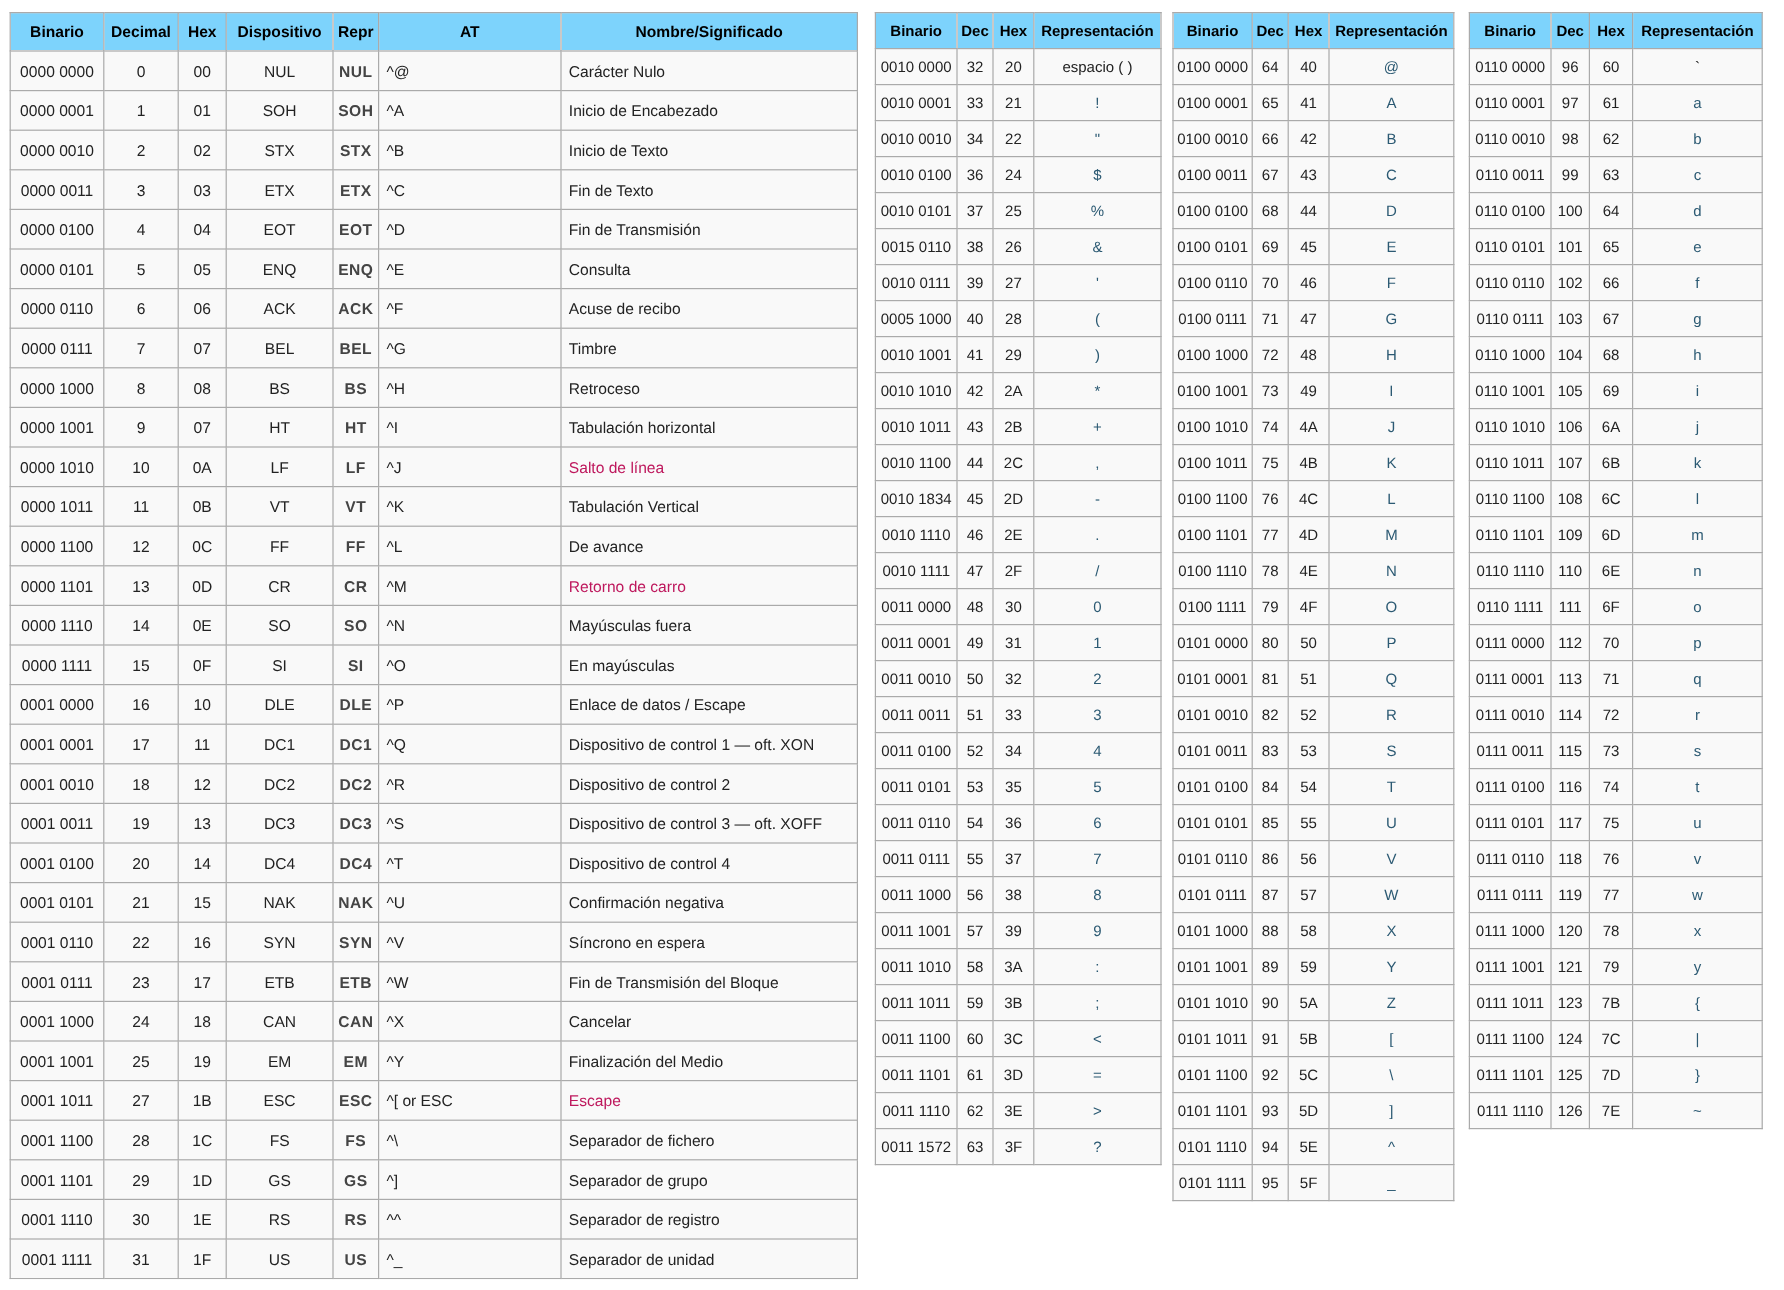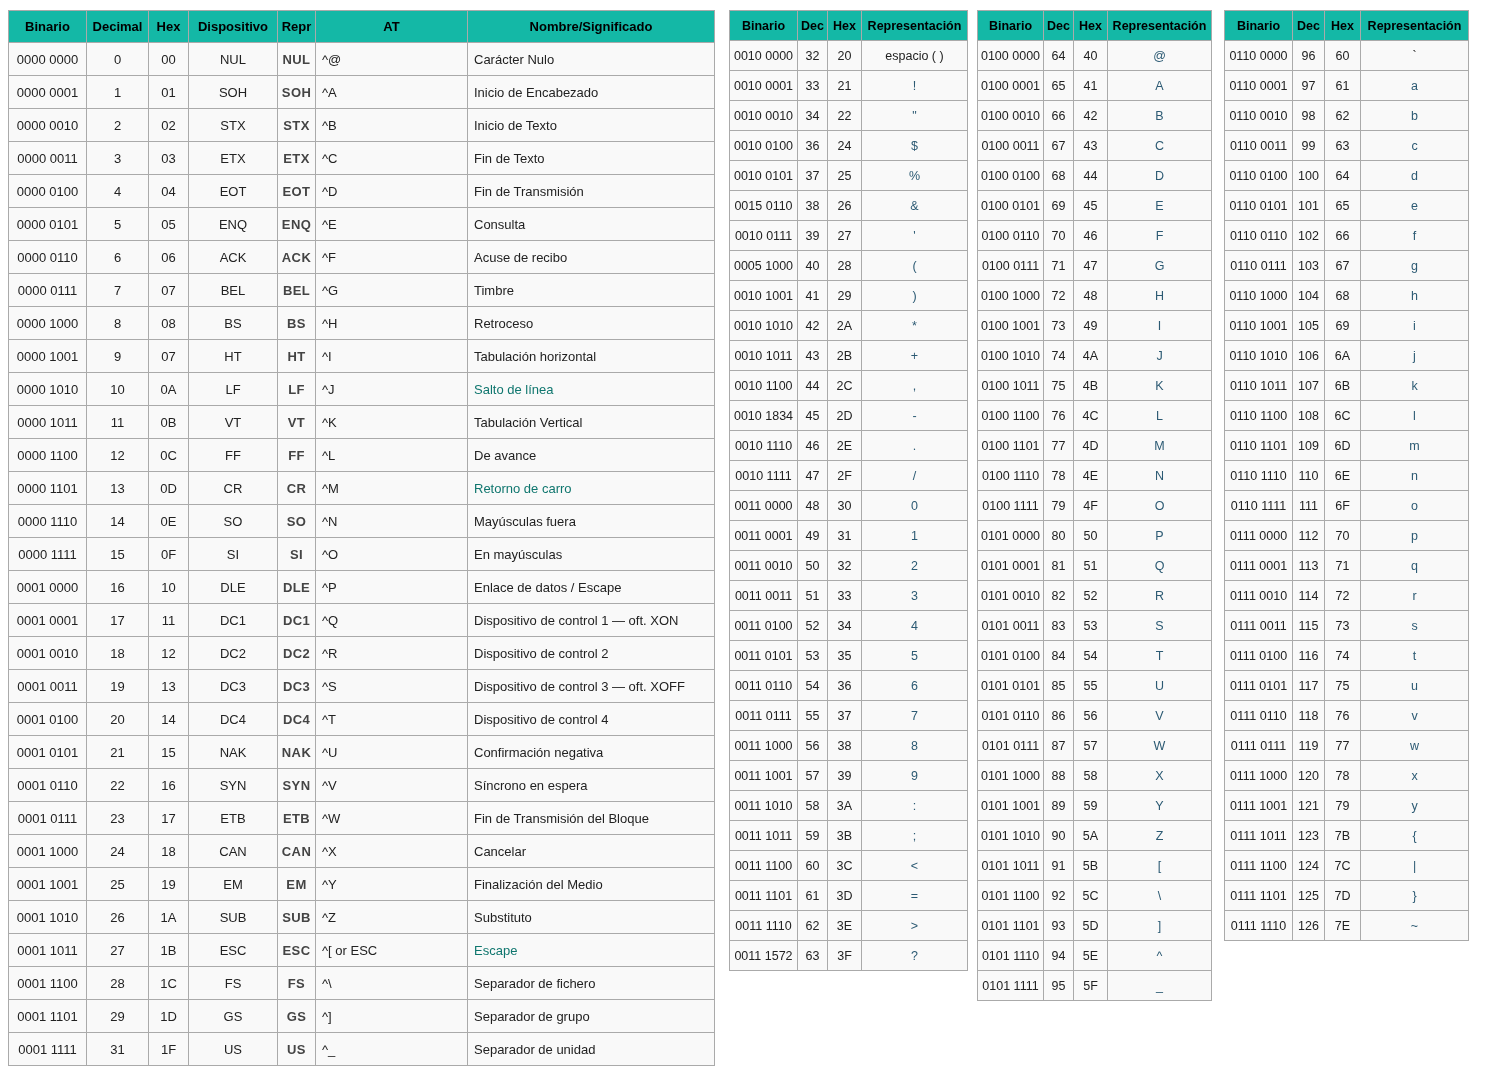--- a/index.html
+++ b/index.html
@@ -1,32 +1,32 @@
 <!DOCTYPE html>
 <html><head>
 <meta charset="utf-8">
 <style>
   html,body{margin:0;padding:0;background:#ffffff;}
   body{font-family:"Liberation Sans", sans-serif; color:#222;}
   .wrap{display:flex; align-items:flex-start; padding:10px 0 0 8px; width:1487px;}
   table{border-collapse:collapse; background:#f9f9f9; table-layout:fixed;}
   th,td{border:1px solid #aaa; vertical-align:middle; text-align:center; overflow:hidden; white-space:nowrap;}
-  th{background:#14b8a6; font-weight:bold; color:#000;}
+  th{background:#7dd3fc; font-weight:bold; color:#000;}
   
   .t1{margin-right:14px;}
   .t1 th{height:29px; font-size:13px;}
   .t1 td{height:30px; font-size:13px;}
   .t1 .c-at,.t1 .c-name{text-align:left; padding-left:6px;}
   .c-repr{font-size:6px; letter-spacing:0.4px; color:#444; font-weight:bold;}
   
   .ta th{height:27px; font-size:12.5px;}
   .ta td{height:27px; font-size:12.5px;}
   .t2{margin-right:9px;}
   .t3{margin-right:12px;}
-  .bluelink{color:#0f766e; cursor:pointer;}
+  .bluelink{color:#be185d; cursor:pointer;}
   .replink{color:#2c5a73; cursor:pointer;}
 </style>
 </head>
 <body>
 
 <div class="wrap">
 
   <table class="t1">
     <colgroup>
       <col style="width:78px">
@@ -277,29 +277,20 @@
         <tr>
           <td class="c-bin">0001 1001</td>
           <td class="c-dec">25</td>
           <td class="c-hex">19</td>
           <td class="c-abbr">EM</td>
           <td class="c-repr">EM</td>
           <td class="c-at">^Y</td>
           <td class="c-name">Finalización del Medio</td>
         </tr>
         <tr>
-          <td class="c-bin">0001 1010</td>
-          <td class="c-dec">26</td>
-          <td class="c-hex">1A</td>
-          <td class="c-abbr">SUB</td>
-          <td class="c-repr">SUB</td>
-          <td class="c-at">^Z</td>
-          <td class="c-name">Substituto</td>
-        </tr>
-        <tr>
           <td class="c-bin">0001 1011</td>
           <td class="c-dec">27</td>
           <td class="c-hex">1B</td>
           <td class="c-abbr">ESC</td>
           <td class="c-repr">ESC</td>
           <td class="c-at">^[ or ESC</td>
           <td class="c-name"><span class="bluelink">Escape</span></td>
         </tr>
         <tr>
           <td class="c-bin">0001 1100</td>
@@ -311,20 +302,29 @@
           <td class="c-name">Separador de fichero</td>
         </tr>
         <tr>
           <td class="c-bin">0001 1101</td>
           <td class="c-dec">29</td>
           <td class="c-hex">1D</td>
           <td class="c-abbr">GS</td>
           <td class="c-repr">GS</td>
           <td class="c-at">^]</td>
           <td class="c-name">Separador de grupo</td>
+        </tr>
+        <tr>
+          <td class="c-bin">0001 1110</td>
+          <td class="c-dec">30</td>
+          <td class="c-hex">1E</td>
+          <td class="c-abbr">RS</td>
+          <td class="c-repr">RS</td>
+          <td class="c-at">^^</td>
+          <td class="c-name">Separador de registro</td>
         </tr>
         <tr>
           <td class="c-bin">0001 1111</td>
           <td class="c-dec">31</td>
           <td class="c-hex">1F</td>
           <td class="c-abbr">US</td>
           <td class="c-repr">US</td>
           <td class="c-at">^_</td>
           <td class="c-name">Separador de unidad</td>
         </tr>

